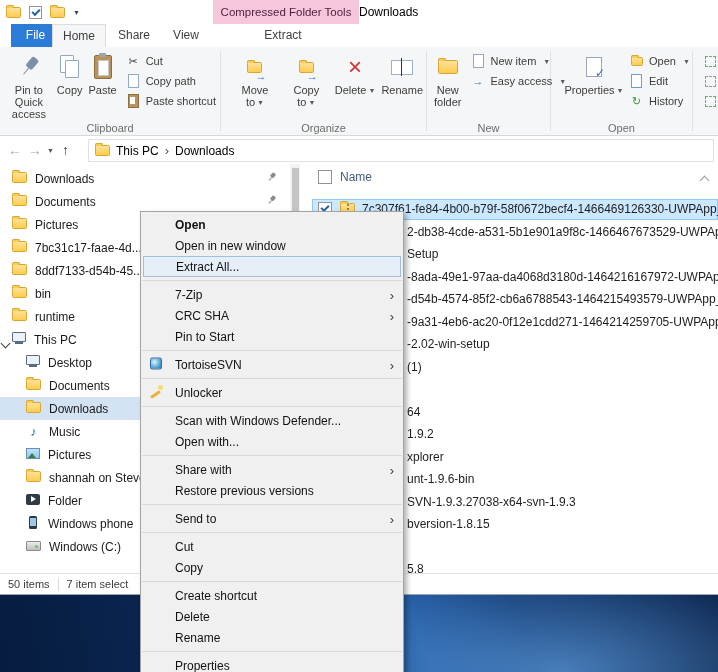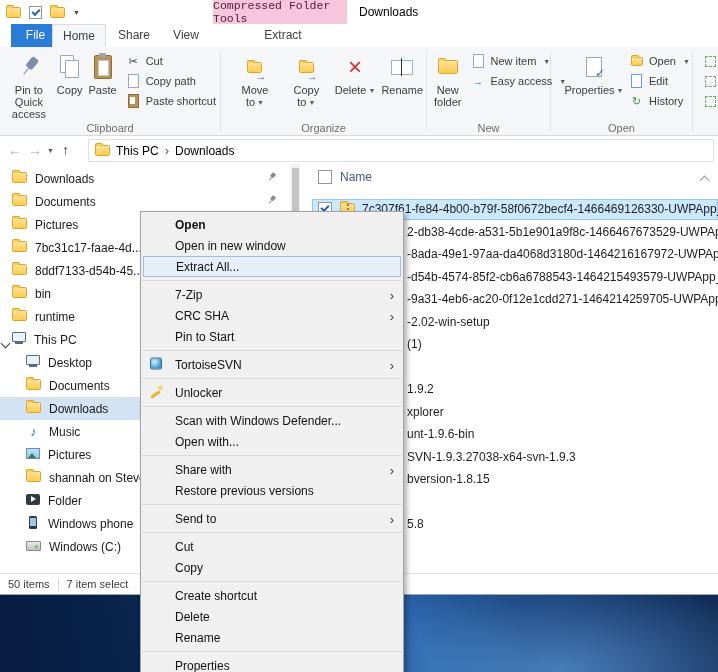--- a/index.html
+++ b/index.html
@@ -2,22 +2,22 @@
 <html><head>
 <meta charset="utf-8">
 <style>
   html,body{margin:0;padding:0;background:#444;}
   .screen{position:relative;width:718px;height:672px;overflow:hidden;background:#fff;
     font-family:"Liberation Sans","DejaVu Sans",sans-serif;font-size:12px;color:#1a1a1a;}
 
   
   .titlebar{position:absolute;top:0;left:0;right:0;height:24px;background:#fff;}
   .qat{position:absolute;left:6px;top:0;height:24px;display:flex;align-items:center;gap:8px;}
-  .ctx-group{position:absolute;left:213px;top:0;width:134px;height:24px;background:#f5c6dc;
-    color:#53203c;display:flex;align-items:center;justify-content:center;font-size:11.5px;font-family:Liberation Mono, monospace;}
+  .ctx-group{position:absolute;left:213px;top:0;width:146px;height:24px;background:#f5c6dc;
+    color:#53203c;display:flex;align-items:center;justify-content:center;font-size:11.5px;}
   .win-title{position:absolute;left:359px;top:0;height:24px;display:flex;align-items:center;color:#000;}
 
   
   .tabrow{position:absolute;top:24px;left:0;right:0;height:23px;background:#fff;}
   .tab-file{position:absolute;left:0;top:0;width:49px;height:23px;background:#2b7cd6;color:#fff;
     text-align:center;line-height:23px;margin-left:11px;}
   .tab{position:absolute;top:0;height:23px;line-height:23px;color:#3f3f3f;text-align:center;}
   .tab.active{background:#f5f6f7;border:1px solid #dadbdc;border-bottom:none;box-sizing:border-box;}
 
   
@@ -433,36 +433,42 @@
         <div class="frow">
           <span class="selbg"></span>
           <span class="cb checked" style="position:absolute;left:18px;top:4px"></span>
           <span class="i-folder i-zip" style="position:absolute;left:40px;top:5px"></span>
           <span class="fname" style="left:62px">7c307f61-fe84-4b00-b79f-58f0672becf4-1466469126330-UWPApp_1.0.0...</span>
         </div>
         <div class="frow">
             <span class="fname" style="left:107px">2-db38-4cde-a531-5b1e901a9f8c-1466467673529-UWPApp_1.0...</span>
           </div>
         <div class="frow">
+            <span class="fname" style="left:107px">Setup</span>
+          </div>
+        <div class="frow">
             <span class="fname" style="left:107px">-8ada-49e1-97aa-da4068d3180d-1464216167972-UWPApp_1.0...</span>
           </div>
         <div class="frow">
             <span class="fname" style="left:107px">-d54b-4574-85f2-cb6a6788543-1464215493579-UWPApp_1.0...</span>
           </div>
         <div class="frow">
             <span class="fname" style="left:107px">-9a31-4eb6-ac20-0f12e1cdd271-1464214259705-UWPApp_1.0...</span>
           </div>
         <div class="frow">
             <span class="fname" style="left:107px">-2.02-win-setup</span>
           </div>
         <div class="frow">
             <span class="fname" style="left:107px">(1)</span>
           </div>
         <div class="frow">
             <span class="fname" style="left:107px"></span>
+          </div>
+        <div class="frow">
+            <span class="fname" style="left:107px">64</span>
           </div>
         <div class="frow">
             <span class="fname" style="left:107px">1.9.2</span>
           </div>
         <div class="frow">
             <span class="fname" style="left:107px">xplorer</span>
           </div>
         <div class="frow">
             <span class="fname" style="left:107px">unt-1.9.6-bin</span>
           </div>

